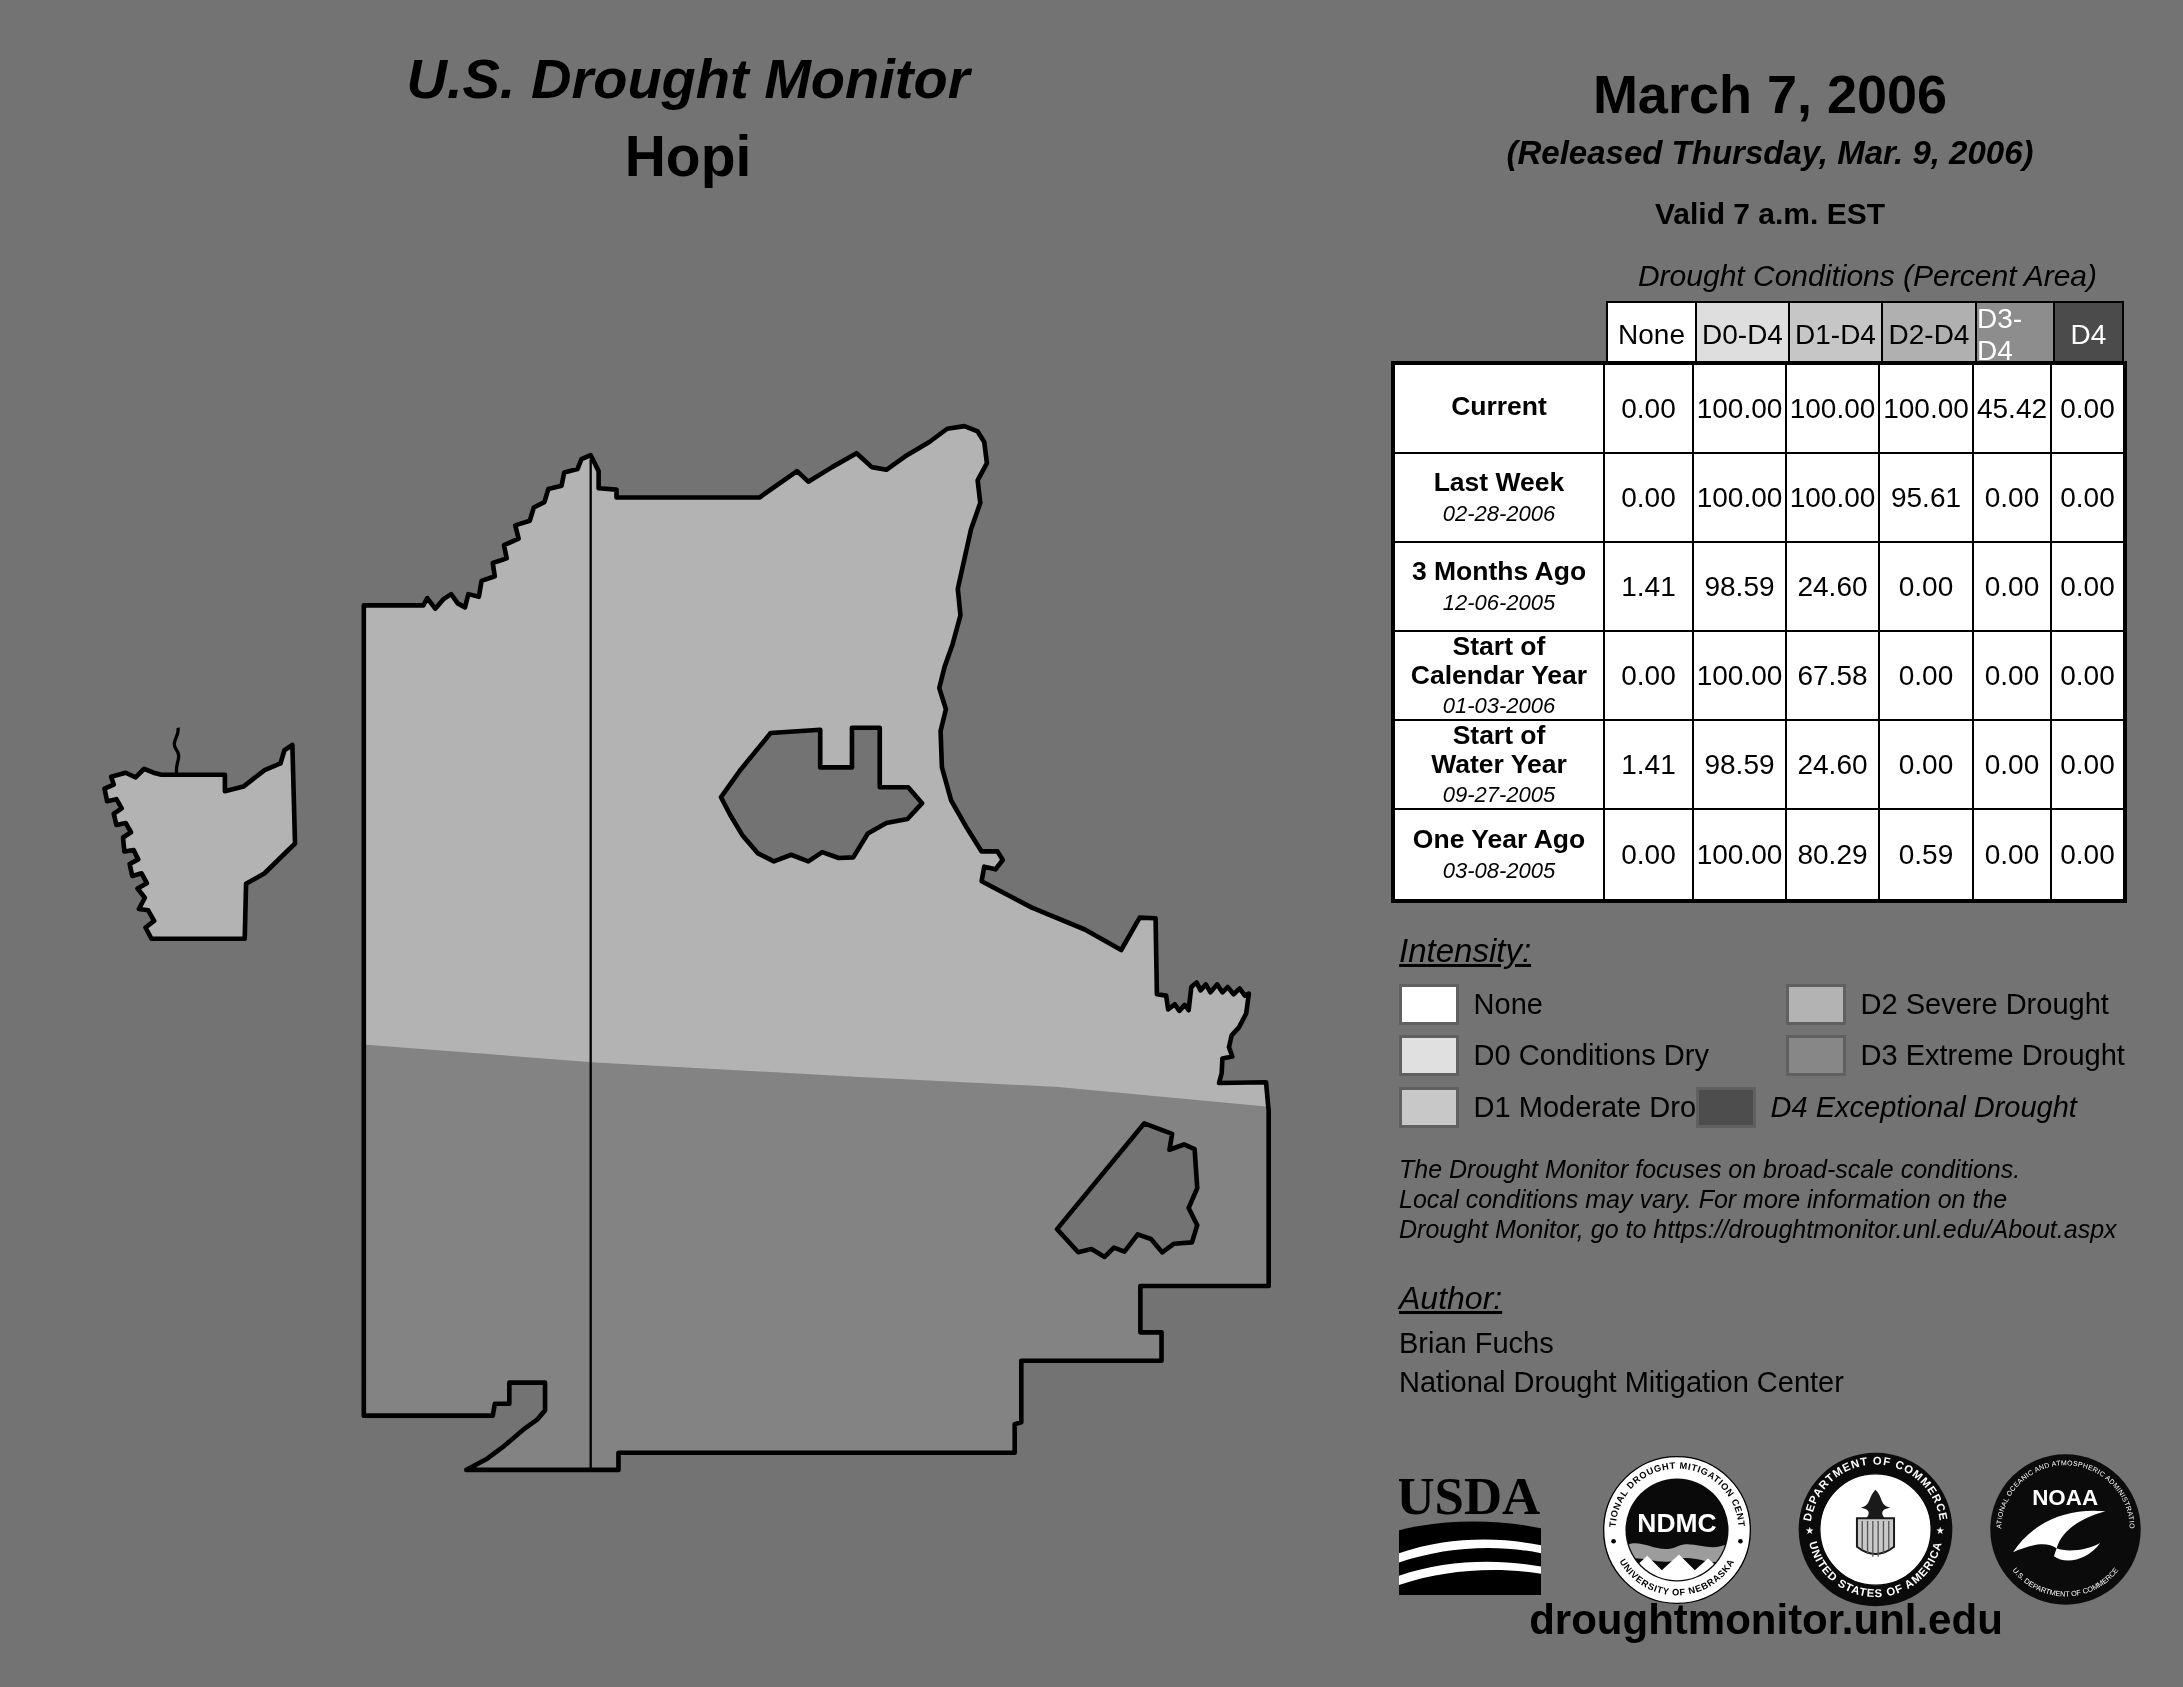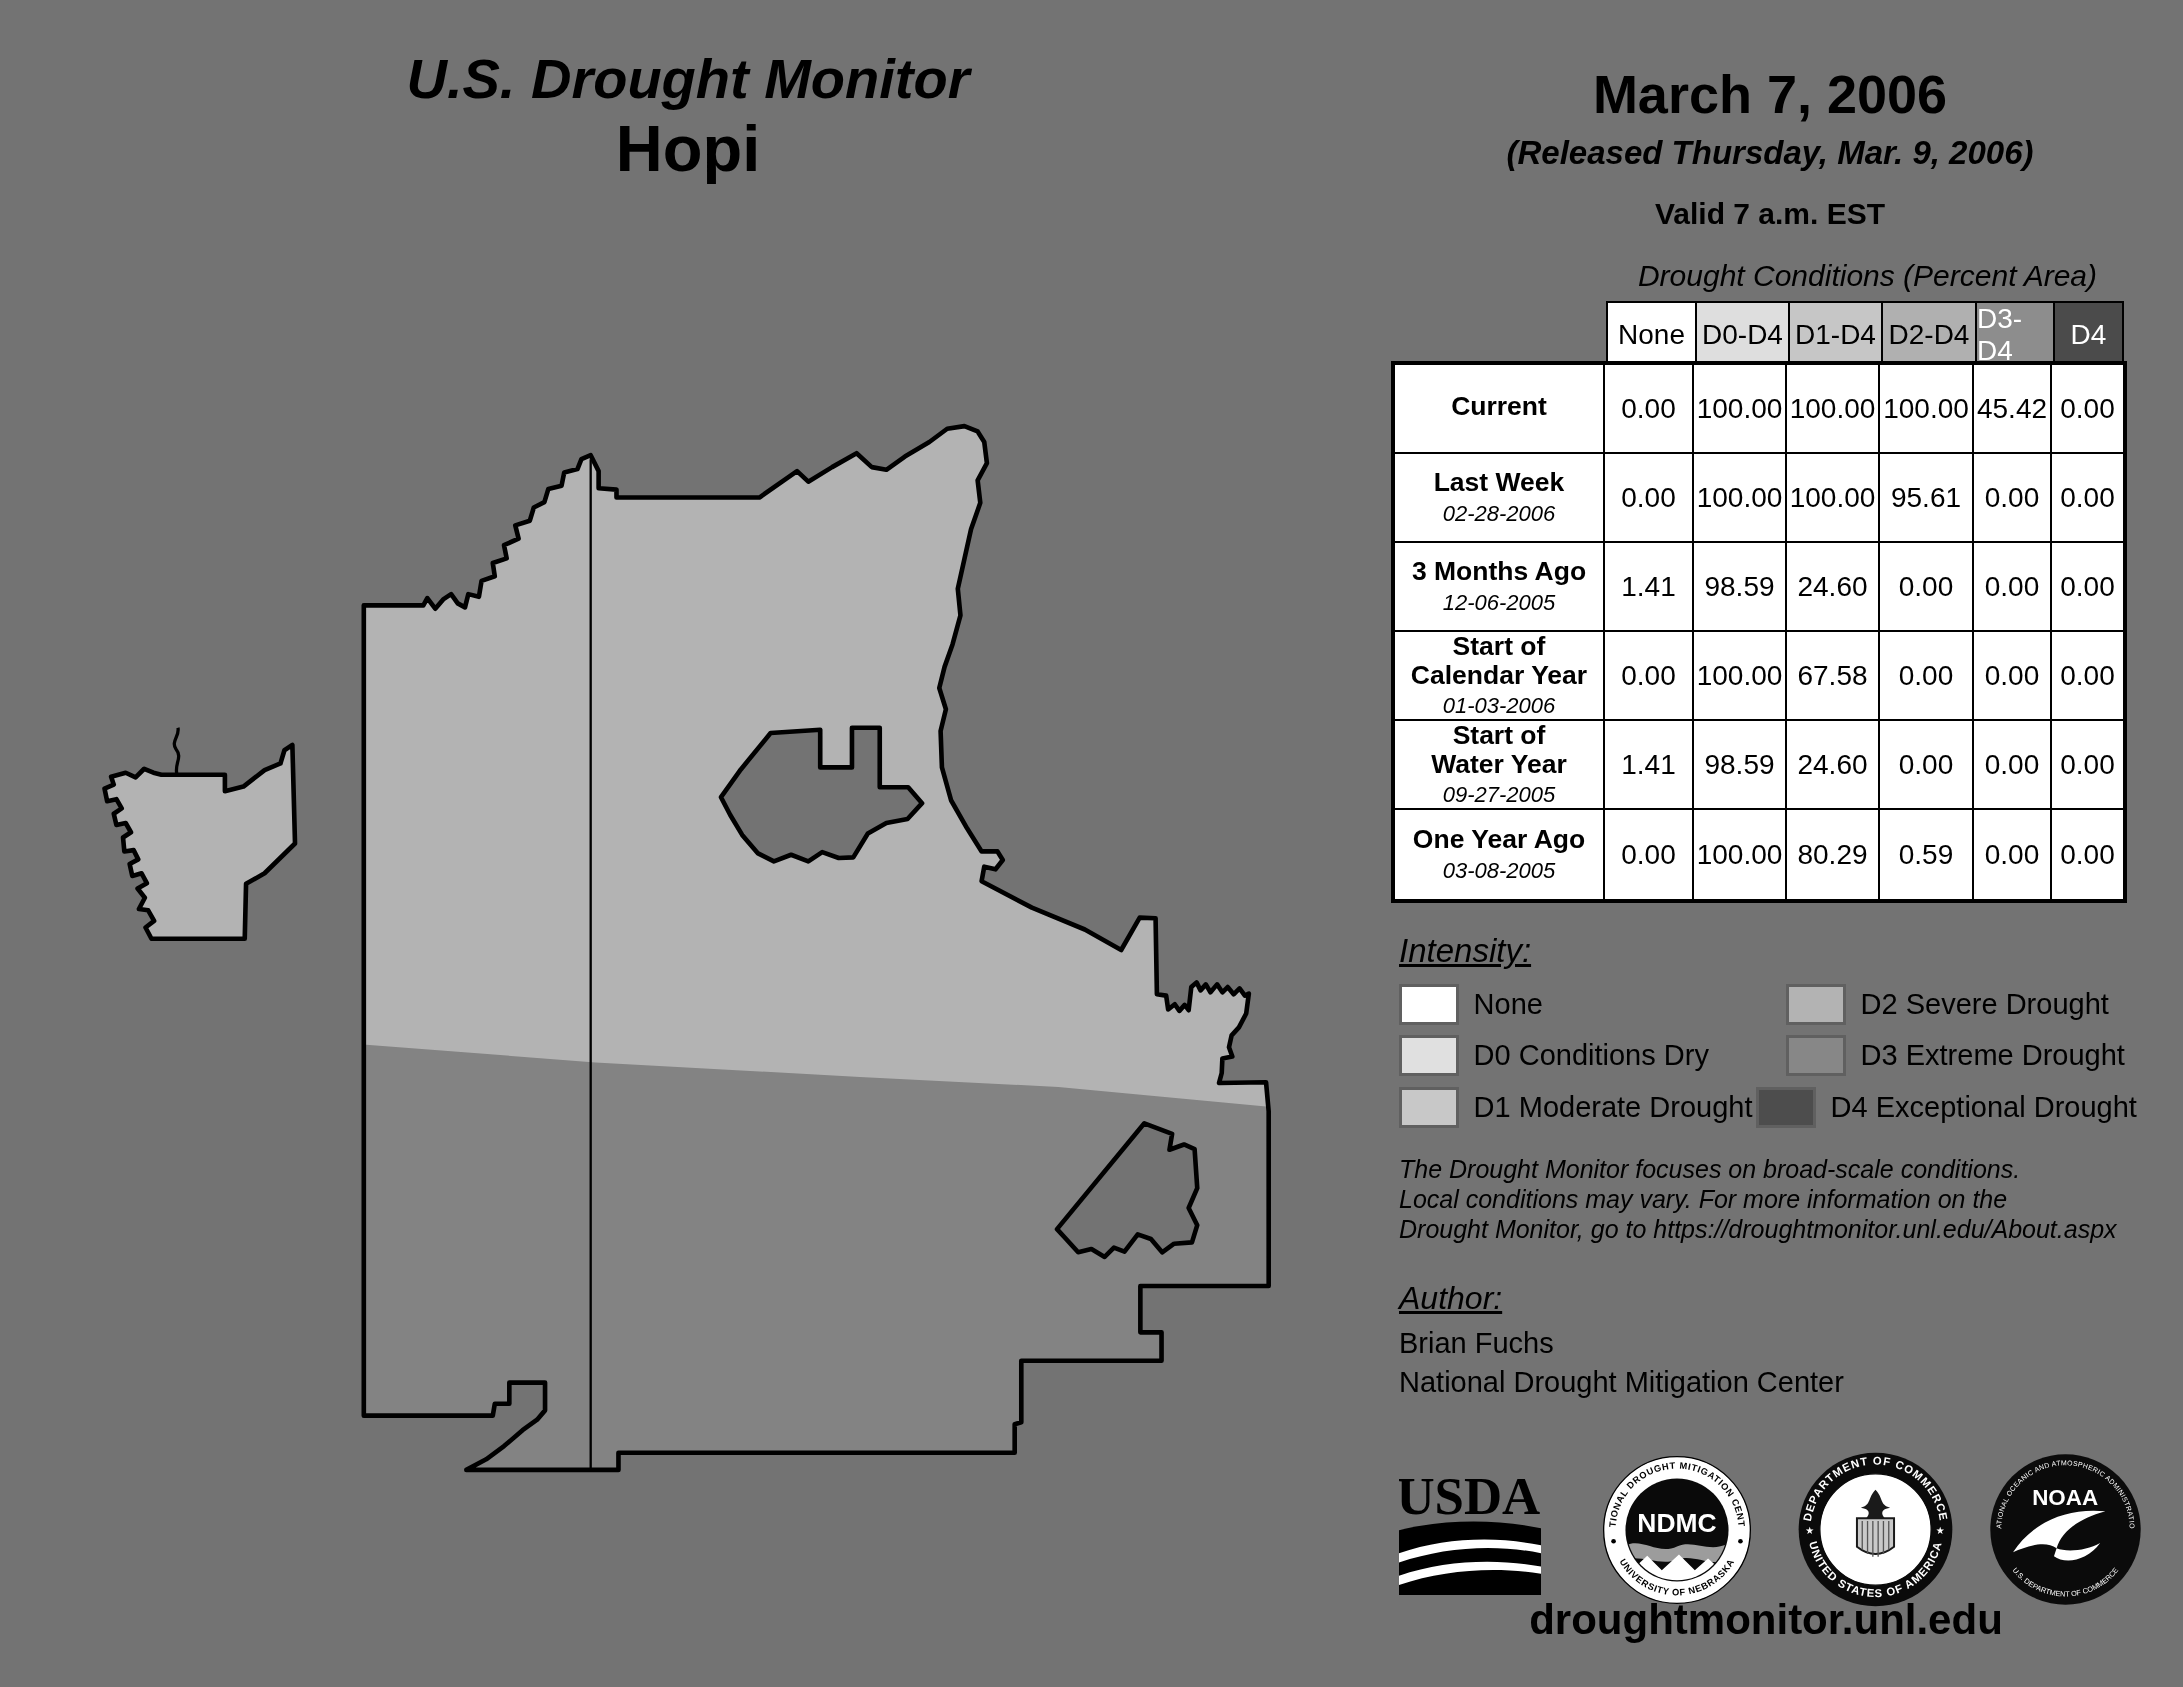--- a/index.html
+++ b/index.html
@@ -1,21 +1,21 @@
 <!DOCTYPE html>
 <html style="font-size:10.6px"><head>
 <meta charset="utf-8">
 <style>
   html,body{margin:0;padding:0;}
   #page{position:relative;width:2183px;height:1687px;background:#737373;overflow:hidden;
         font-family:"Liberation Sans",sans-serif;color:#000;}
   
   .title-block{position:absolute;left:172px;top:46px;width:1032px;text-align:center;}
   .t1{font-size:56px;font-weight:bold;font-style:italic;}
-  .t2{font-size:65px;font-weight:bold;}
+  .t2{font-size:57px;font-weight:bold;margin-top:12px;}
   .date-block{position:absolute;left:1403px;top:63px;width:734px;text-align:center;}
   .d1{font-size:54px;font-weight:bold;}
   .d2{font-size:33px;font-weight:bold;font-style:italic;margin-top:9.3px;}
   .d3{font-size:30px;font-weight:bold;margin-top:25px;}
   
   .tcaption{position:absolute;left:1606px;top:259px;width:523px;text-align:center;
             font-size:30px;font-style:italic;}
   .thead{position:absolute;left:1606px;top:301px;display:grid;height:60px;
          grid-template-columns:89px 93px 93px 94px 78px 71px;}
   .hcell{border-top:2px solid #000;border-bottom:2px solid #000;border-left:2px solid #000;
@@ -184,21 +184,21 @@
     <div class="leg-label">D1 Moderate Drought</div>
   </div>
   <div class="leg-item" style="left:1786px;top:984px;">
     <div class="swatch" style="background-color: rgb(179, 179, 179);"></div>
     <div class="leg-label">D2 Severe Drought</div>
   </div>
   <div class="leg-item" style="left:1786px;top:1035px;">
     <div class="swatch" style="background-color: rgb(135, 135, 135);"></div>
     <div class="leg-label">D3 Extreme Drought</div>
   </div>
-  <div class="leg-item" style="left:1756px;top:1087px;">
+  <div class="leg-item" style="left:1696px;top:1087px;font-style:italic;">
     <div class="swatch" style="background-color: rgb(77, 77, 77);"></div>
     <div class="leg-label">D4 Exceptional Drought</div>
   </div>
 
   <div class="disclaimer">
     <div>The Drought Monitor focuses on broad-scale conditions.</div>
     <div>Local conditions may vary. For more information on the</div>
     <div>Drought Monitor, go to https://droughtmonitor.unl.edu/About.aspx</div>
   </div>
   <div class="auth-head">Author:</div>

